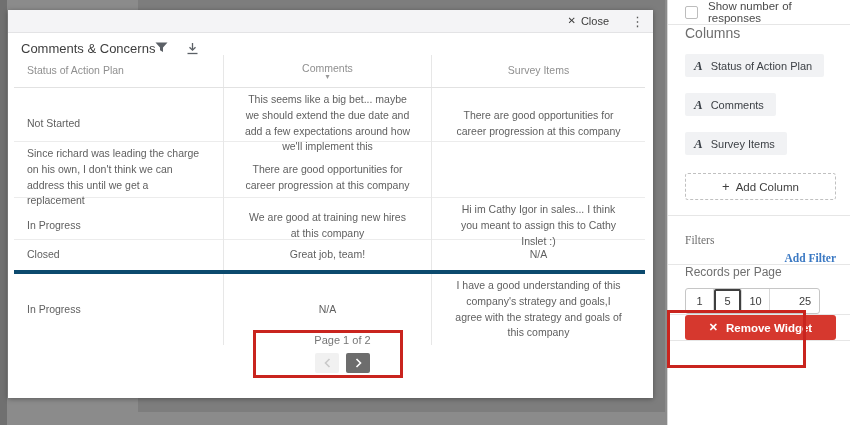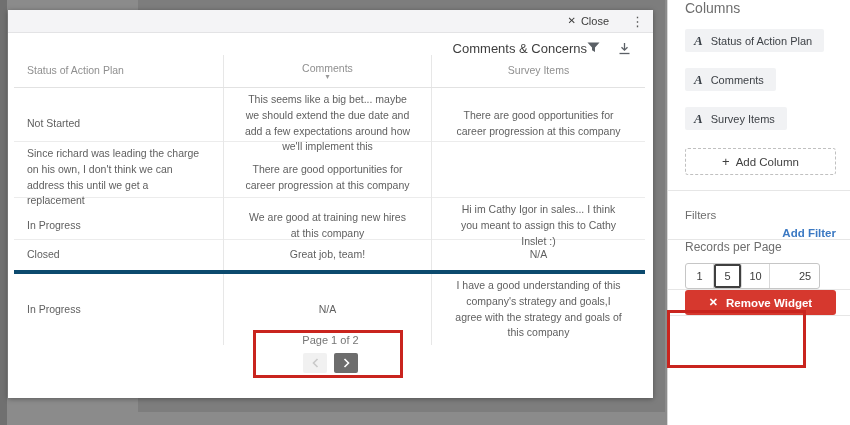--- a/index.html
+++ b/index.html
@@ -11,21 +11,21 @@
 
   
   .modal { position:absolute; left:8px; top:10px; width:645px; height:388px; background:#fff;
            box-shadow:0 1px 5px rgba(0,0,0,.35); }
   .modal-topbar { height:23px; background:#f4f4f6; border-bottom:1px solid #e3e3e5;
                   display:flex; align-items:center; justify-content:flex-end; padding-right:9px; }
   .close-btn { display:flex; align-items:center; gap:5px; font-size:11px; color:#3c3c3c; cursor:pointer; }
   .close-x { font-size:10px; line-height:1; }
   .kebab { margin-left:22px; font-size:13px; color:#555; cursor:pointer; line-height:1; }
 
-  .modal-titlebar { display:flex; align-items:center; justify-content:flex-end;
+  .modal-titlebar { display:flex; align-items:center; justify-content:flex-start;
                     padding:8px 22px 0 13px; height:22px; }
   .modal-title { font-size:13px; color:#3e3e3e; }
   .title-icons { display:flex; align-items:center; gap:18px; }
   .title-icons svg { display:block; cursor:pointer; }
 
   
   .table { margin:0 8px 0 6px; }
   .t-row { display:grid; grid-template-columns:209px 209px 1fr; }
   .t-row > div { display:flex; align-items:center; justify-content:center; text-align:center;
                  padding:4px 20px; font-size:10.5px; color:#5f5f5f; line-height:1.5; }
@@ -35,21 +35,21 @@
   .t-head > div { color:#8f8f8f; font-size:10.5px; padding-top:0; padding-bottom:0; }
   .sort-wrap { display:flex; flex-direction:column; align-items:center; line-height:1.1; }
   .sort-caret { font-size:8px; color:#9a9a9a; line-height:5px; }
   .r1 { height:54px; border-bottom:1px solid #ececec; }
   .r2 { height:56px; border-bottom:1px solid #ececec; }
   .r3 { height:42px; border-bottom:1px solid #ececec; }
   .r4 { height:34px; border-bottom:4px solid #0c4a6e; }
   .r5 { height:56px; }
 
   
-  .pagination { position:absolute; top:324px; left:0; width:100%; text-align:center; }
+  .pagination { position:absolute; top:324px; left:12px; width:100%; text-align:center; }
   .page-label { font-size:11px; color:#767676; margin-bottom:7px; }
   .pg-btns { display:flex; justify-content:center; gap:7px; }
   .pg-btn { width:24px; height:20px; border-radius:2px; display:flex; align-items:center;
             justify-content:center; cursor:pointer; }
   .pg-prev { background:#f1f1f1; color:#c9c9c9; }
   .pg-next { background:#6d6d6d; color:#fff; }
   .pg-btn svg { display:block; }
 
   
   .sidebar { position:absolute; left:667px; top:0; width:183px; height:425px; background:#fff;
@@ -67,21 +67,21 @@
           margin-bottom:16px; cursor:pointer; }
   .chip-wrap { line-height:0; }
   .a-icon { font-family:"Liberation Serif", serif; font-style:italic; font-weight:bold;
             font-size:13px; color:#3a4047; line-height:1; }
   .add-column { width:100%; height:27px; border:1px dashed #c0c0c0; border-radius:3px; background:#fff;
                 display:flex; align-items:center; justify-content:center; gap:6px; font-size:11.5px;
                 color:#3f3f3f; margin:2px 0 15px 0; cursor:pointer; font-family:inherit; }
   .plus-glyph { font-size:13px; color:#3f3f3f; line-height:1; }
 
   .sec-filters { padding-top:19px; padding-bottom:19px; }
-  .filters-row { display:flex; align-items:center; justify-content:space-between; }
+  .filters-row { display:flex; align-items:center; justify-content:space-between;font-family:Liberation Serif, serif; }
   .filters-label { font-size:11.5px; color:#6e6e6e; }
   .add-filter { font-size:11.5px; font-weight:bold; color:var(--link-blue); cursor:pointer;margin-top:36px; }
 
   .sec-records { padding-top:17px; padding-bottom:18px; }
   .records-label { font-size:12px; color:#6e6e6e; margin-bottom:9px; }
   .seg-control { display:inline-flex; border:1px solid #c6c6c6; border-radius:3px; background:#fff; }
   .seg-opt { width:28px; height:24px; display:flex; align-items:center; justify-content:center;
              font-size:11px; color:#3c3c3c; border-right:1px solid #d9d9d9; cursor:pointer; }
   .seg-opt:last-child { border-right:none;margin-left:21px; }
   .seg-opt.selected { box-shadow:inset 0 0 0 2px var(--selected-dark); border-radius:2px; }
@@ -185,20 +185,26 @@
               <path d="M1.5 1l4 4-4 4"></path>
             </svg>
         </span>
       </div>
     </div>
   </div>
 </div>
 
 <div class="sidebar">
 
+  <section class="sec-check">
+    <div class="check-row">
+      <span class="checkbox"></span>
+      <span class="check-label">Show number of responses</span>
+    </div>
+  </section>
 
   <section class="sec-columns">
     <div class="section-title">Columns</div>
 
     <div class="chip-wrap">
       <div class="chip">
         <span class="a-icon">A</span>
         <span>Status of Action Plan</span>
       </div>
     </div>

